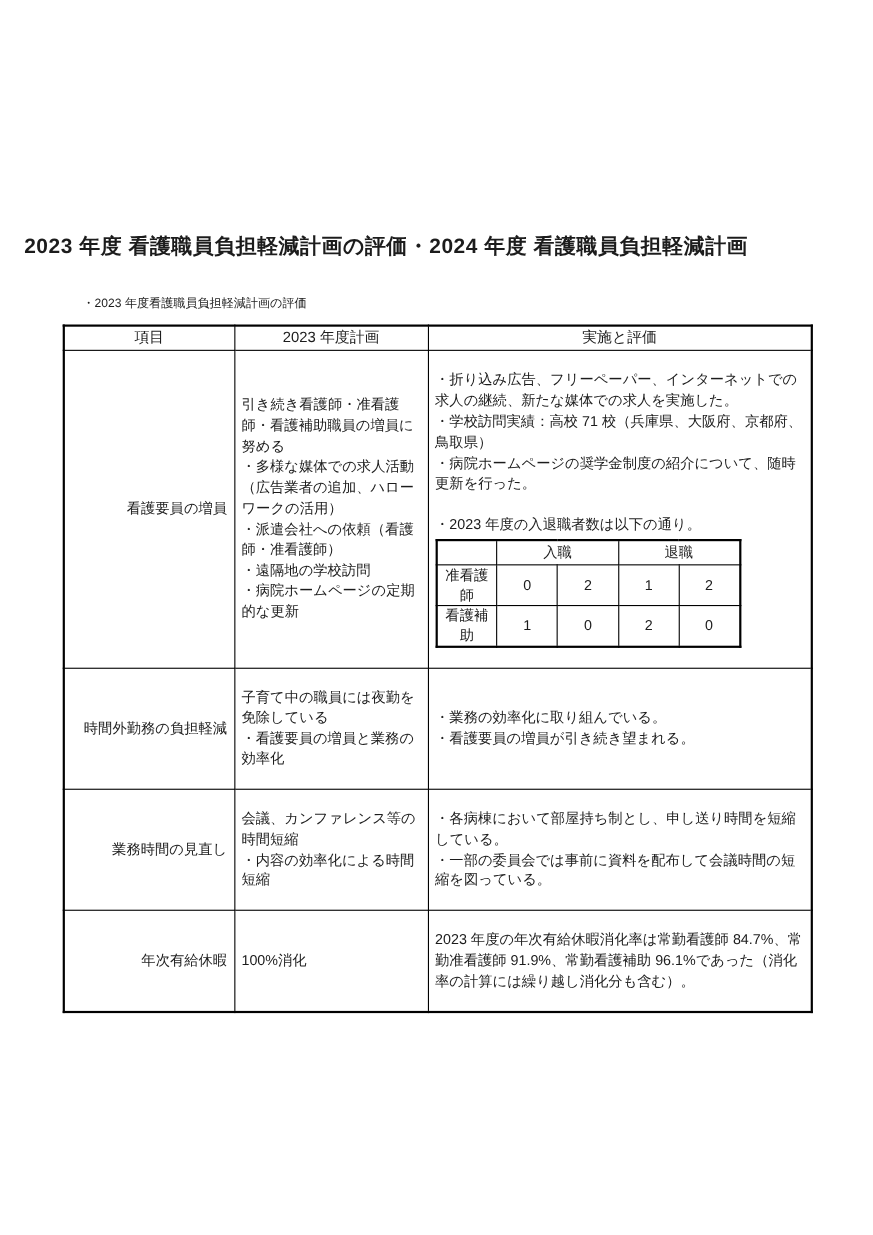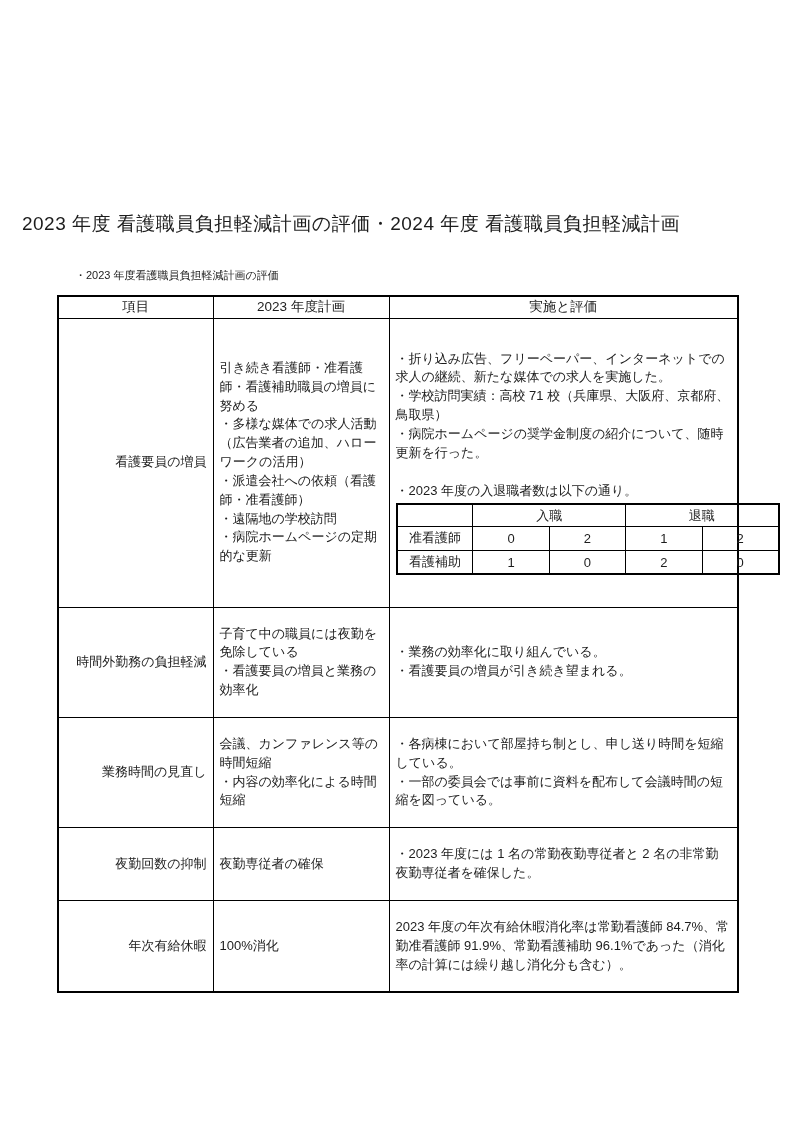--- a/index.html
+++ b/index.html
@@ -14,21 +14,21 @@
     overflow: hidden;
   }
 
   .doc-title {
     position: absolute;
     top: 211px;
     left: 0;
     width: 702px;
     text-align: center;
     font-size: 19px;
-    font-weight: 400;
+    font-weight: 700;
     letter-spacing: 0.5px;
     white-space: nowrap;
   }
 
   .doc-subtitle {
     position: absolute;
     top: 268px;
     left: 75px;
     font-size: 11px;
     font-weight: 500;
@@ -72,21 +72,21 @@
   .cell-text {
     white-space: pre-line;
     line-height: 1.45;
   }
   td.item-cell { text-align: right; }
   td.eval-top { vertical-align: top; padding-top: 4px; }
 
   table.nested-table {
     border-collapse: collapse;
     table-layout: fixed;
-    width: 384px;
+    width: 278px;
     margin-top: 3px;
     border: 2px solid #000;
   }
   table.nested-table td {
     border: 1px solid #000;
     text-align: center;
     vertical-align: middle;
     height: 24px;
     padding: 0 2px;
     font-size: 13px;
@@ -187,31 +187,20 @@
         <td class="plan-cell">
           <div class="cell-text">会議、カンファレンス等の時間短縮
 ・内容の効率化による時間短縮</div>
         </td>
         <td class="eval-cell">
           <div class="cell-text">・各病棟において部屋持ち制とし、申し送り時間を短縮している。
 ・一部の委員会では事前に資料を配布して会議時間の短縮を図っている。</div>
         </td>
       </tr>
 
-      <tr class="r3">
-        <td class="item-cell">
-          <div class="cell-text">夜勤回数の抑制</div>
-        </td>
-        <td class="plan-cell">
-          <div class="cell-text">夜勤専従者の確保</div>
-        </td>
-        <td class="eval-cell">
-          <div class="cell-text">・2023 年度には 1 名の常勤夜勤専従者と 2 名の非常勤夜勤専従者を確保した。</div>
-        </td>
-      </tr>
 
 
       <tr class="r5">
         <td class="item-cell">
           <div class="cell-text">年次有給休暇</div>
         </td>
         <td class="plan-cell">
           <div class="cell-text">100%消化</div>
         </td>
         <td class="eval-cell">

